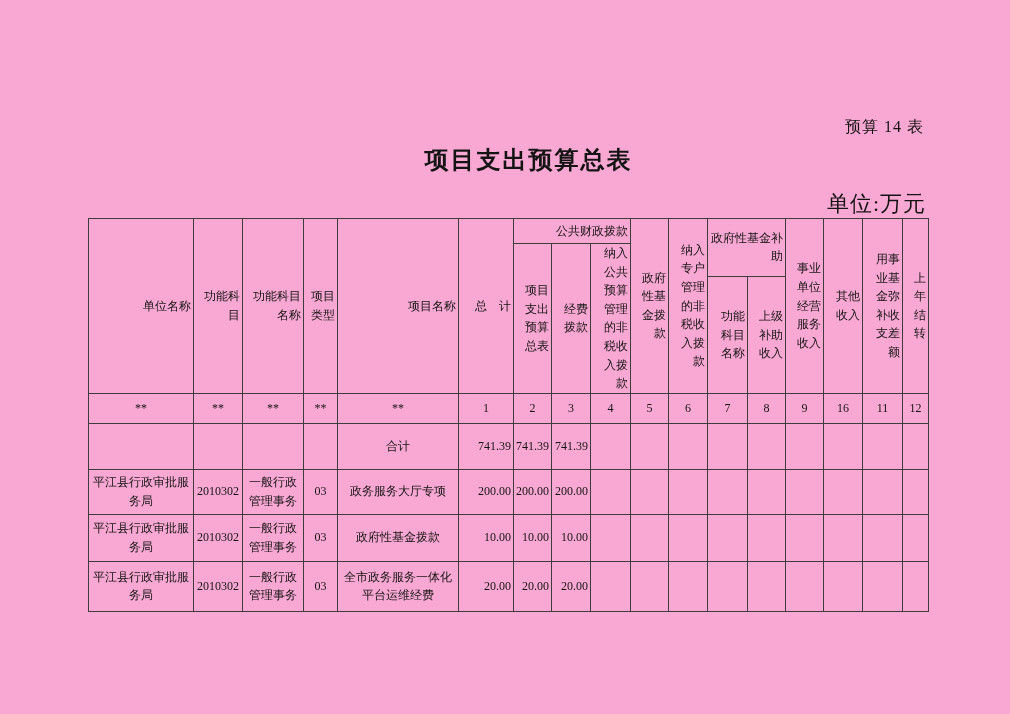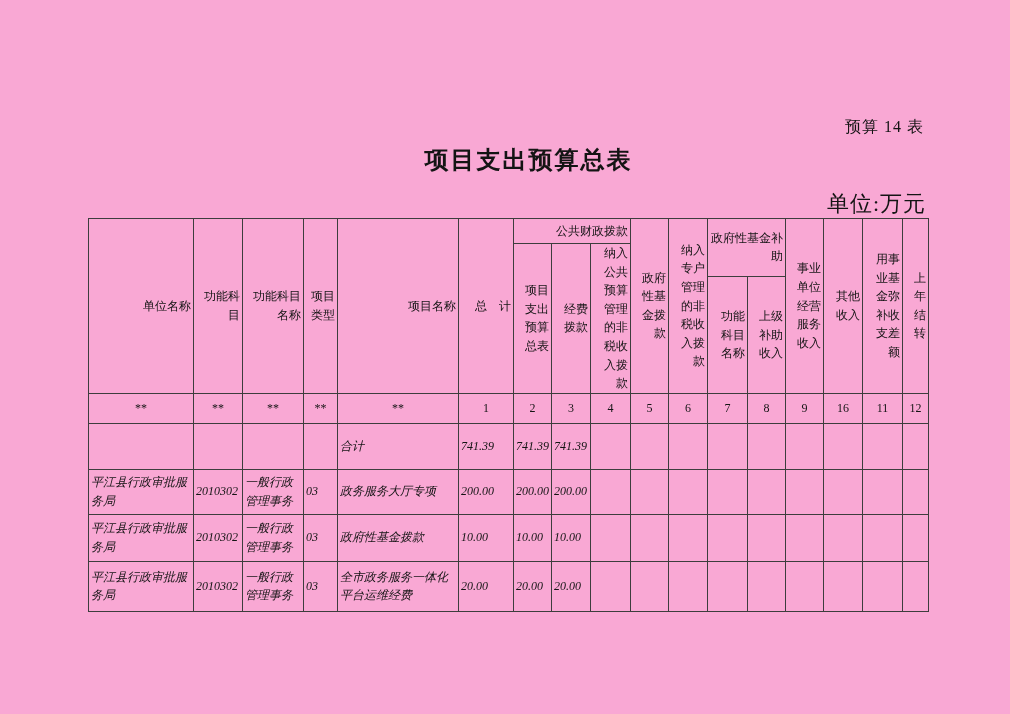--- a/index.html
+++ b/index.html
@@ -26,22 +26,22 @@
     border-collapse:collapse; table-layout:fixed; width:840px;
   }
   table.budget td {
     border:1px solid #3d3d3d; font-size:12px; line-height:1.55;
     vertical-align:middle; padding:0 2px; overflow:hidden;
     word-break:break-all;
   }
   td.hc { text-align:right; }
   td.pre { white-space:pre; }
   td.ix { text-align:center; }
-  td.tl { text-align:left; padding:1px 3px;font-style:italic; }
-  td.nr { text-align:left; padding:1px 3px;font-style:italic; }
+  td.tl { text-align:center; padding:1px 3px; }
+  td.nr { text-align:right; padding:1px 3px; }
   tr.hr-a { height:25px; }
   tr.hr-b { height:24px; }
   tr.hr-c { height:85px; }
   tr.r-ix { height:30px; }
   tr.r-sum { height:46px; }
   tr.r-d1 { height:45px; }
   tr.r-d2 { height:47px; }
   tr.r-d3 { height:50px; }
 </style>
 </head>

